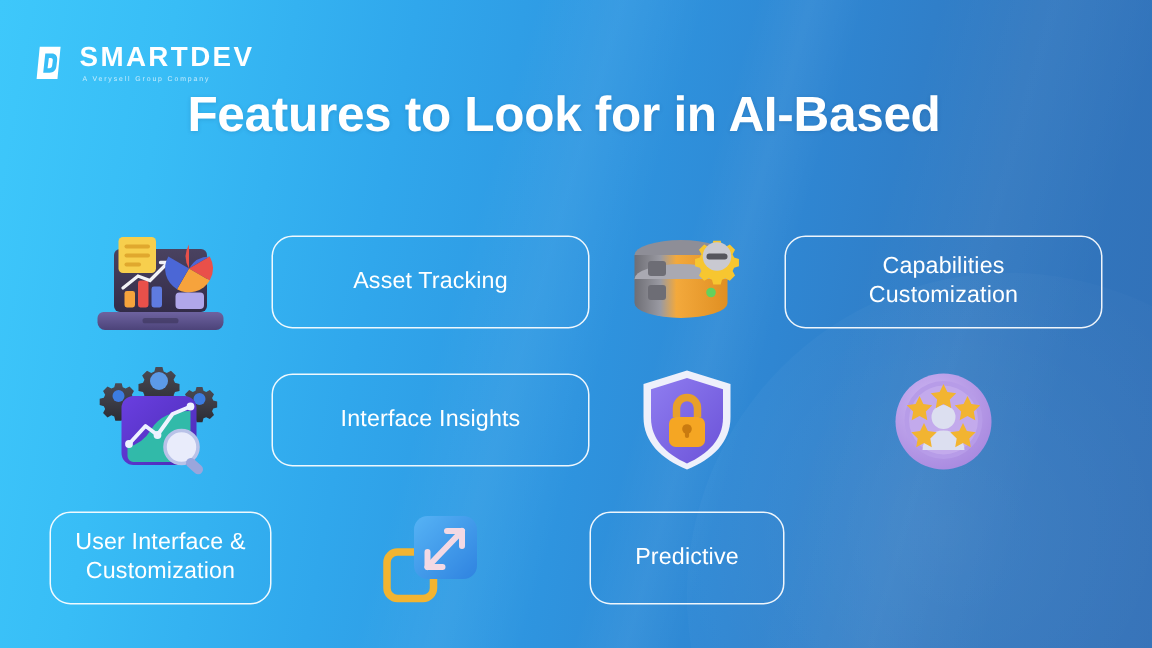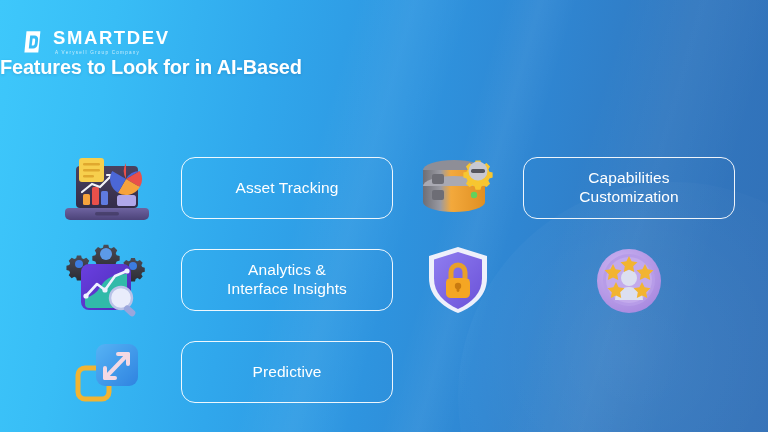--- a/index.html
+++ b/index.html
@@ -49,22 +49,22 @@
   }
   .logo-tag {
     color:rgba(255,255,255,.72); font-size:4.6px;
     letter-spacing:1.25px; margin-top:3px; margin-left:2px;
     white-space:nowrap;
   }
 
   
   .title {
     position:absolute; left:0; right:16px; top:54px;
-    color:#ffffff;
-    font-size:20px; font-weight:bold;
+    text-align:center; color:#ffffff;
+    font-size:33px; font-weight:bold;
     line-height:1.33; letter-spacing:-.2px;
     text-shadow:0 1px 3px rgba(11,60,110,.18);
   }
   .title .ln { display:block; }
 
   
   .grid {
     position:absolute; left:0; right:0; top:148px;
     display:grid;
     grid-template-columns:148px 212px 130px 212px;
@@ -224,21 +224,20 @@
         <circle cx="27" cy="56" r="2.6" fill="#eef2ff"></circle>
         <circle cx="46" cy="50" r="2.6" fill="#eef2ff"></circle>
         <circle cx="68" cy="31" r="2.6" fill="#eef2ff"></circle>
         <circle cx="62" cy="58" r="11" fill="#e9ecfb" stroke="#b9c2e8" stroke-width="2.4"></circle>
         <rect x="68" y="64" width="13" height="6.5" rx="3.2" transform="rotate(42 68 64)" fill="#9aa6dc"></rect>
       </svg>
     </div>
 
     <div class="pill">
       <span>
-        <span class="ln">Analytics &amp;</span>
         <span class="ln">Interface Insights</span>
       </span>
     </div>
 
     <div class="icon-cell right">
       <svg width="80" height="80" viewBox="0 0 80 80">
         <defs>
           <linearGradient id="sh" x1="0" y1="0" x2="1" y2="1">
             <stop offset="0" stop-color="#8f7df0"></stop>
               <stop offset="1" stop-color="#6b52d8"></stop>
@@ -270,20 +269,26 @@
         <g fill="#f2b431">
           <path d="M40 16 l2.6 5.3 5.9.9 -4.3 4.1 1 5.8 -5.2-2.7 -5.2 2.7 1-5.8 -4.3-4.1 5.9-.9 z"></path>
           <path d="M58 26 l2.6 5.3 5.9.9 -4.3 4.1 1 5.8 -5.2-2.7 -5.2 2.7 1-5.8 -4.3-4.1 5.9-.9 z" transform="translate(-2,-2)"></path>
           <path d="M22 26 l2.6 5.3 5.9.9 -4.3 4.1 1 5.8 -5.2-2.7 -5.2 2.7 1-5.8 -4.3-4.1 5.9-.9 z" transform="translate(2,-2)"></path>
           <path d="M60 45 l2.6 5.3 5.9.9 -4.3 4.1 1 5.8 -5.2-2.7 -5.2 2.7 1-5.8 -4.3-4.1 5.9-.9 z" transform="translate(-7,-3)"></path>
           <path d="M20 45 l2.6 5.3 5.9.9 -4.3 4.1 1 5.8 -5.2-2.7 -5.2 2.7 1-5.8 -4.3-4.1 5.9-.9 z" transform="translate(7,-3)"></path>
         </g>
       </svg>
     </div>
 
+    <div class="pill">
+      <span>
+        <span class="ln">User Interface &amp;</span>
+        <span class="ln">Customization</span>
+      </span>
+    </div>
 
     <div class="icon-cell right">
       <svg width="80" height="80" viewBox="0 0 80 80">
         <defs>
           <linearGradient id="sq" x1="0" y1="0" x2="1" y2="1">
             <stop offset="0" stop-color="#56b3f5"></stop>
               <stop offset="1" stop-color="#2f83e0"></stop>
           </linearGradient>
         </defs>
         <rect x="11" y="36" width="31" height="31" rx="7" fill="none" stroke="#f2b431" stroke-width="5"></rect>

